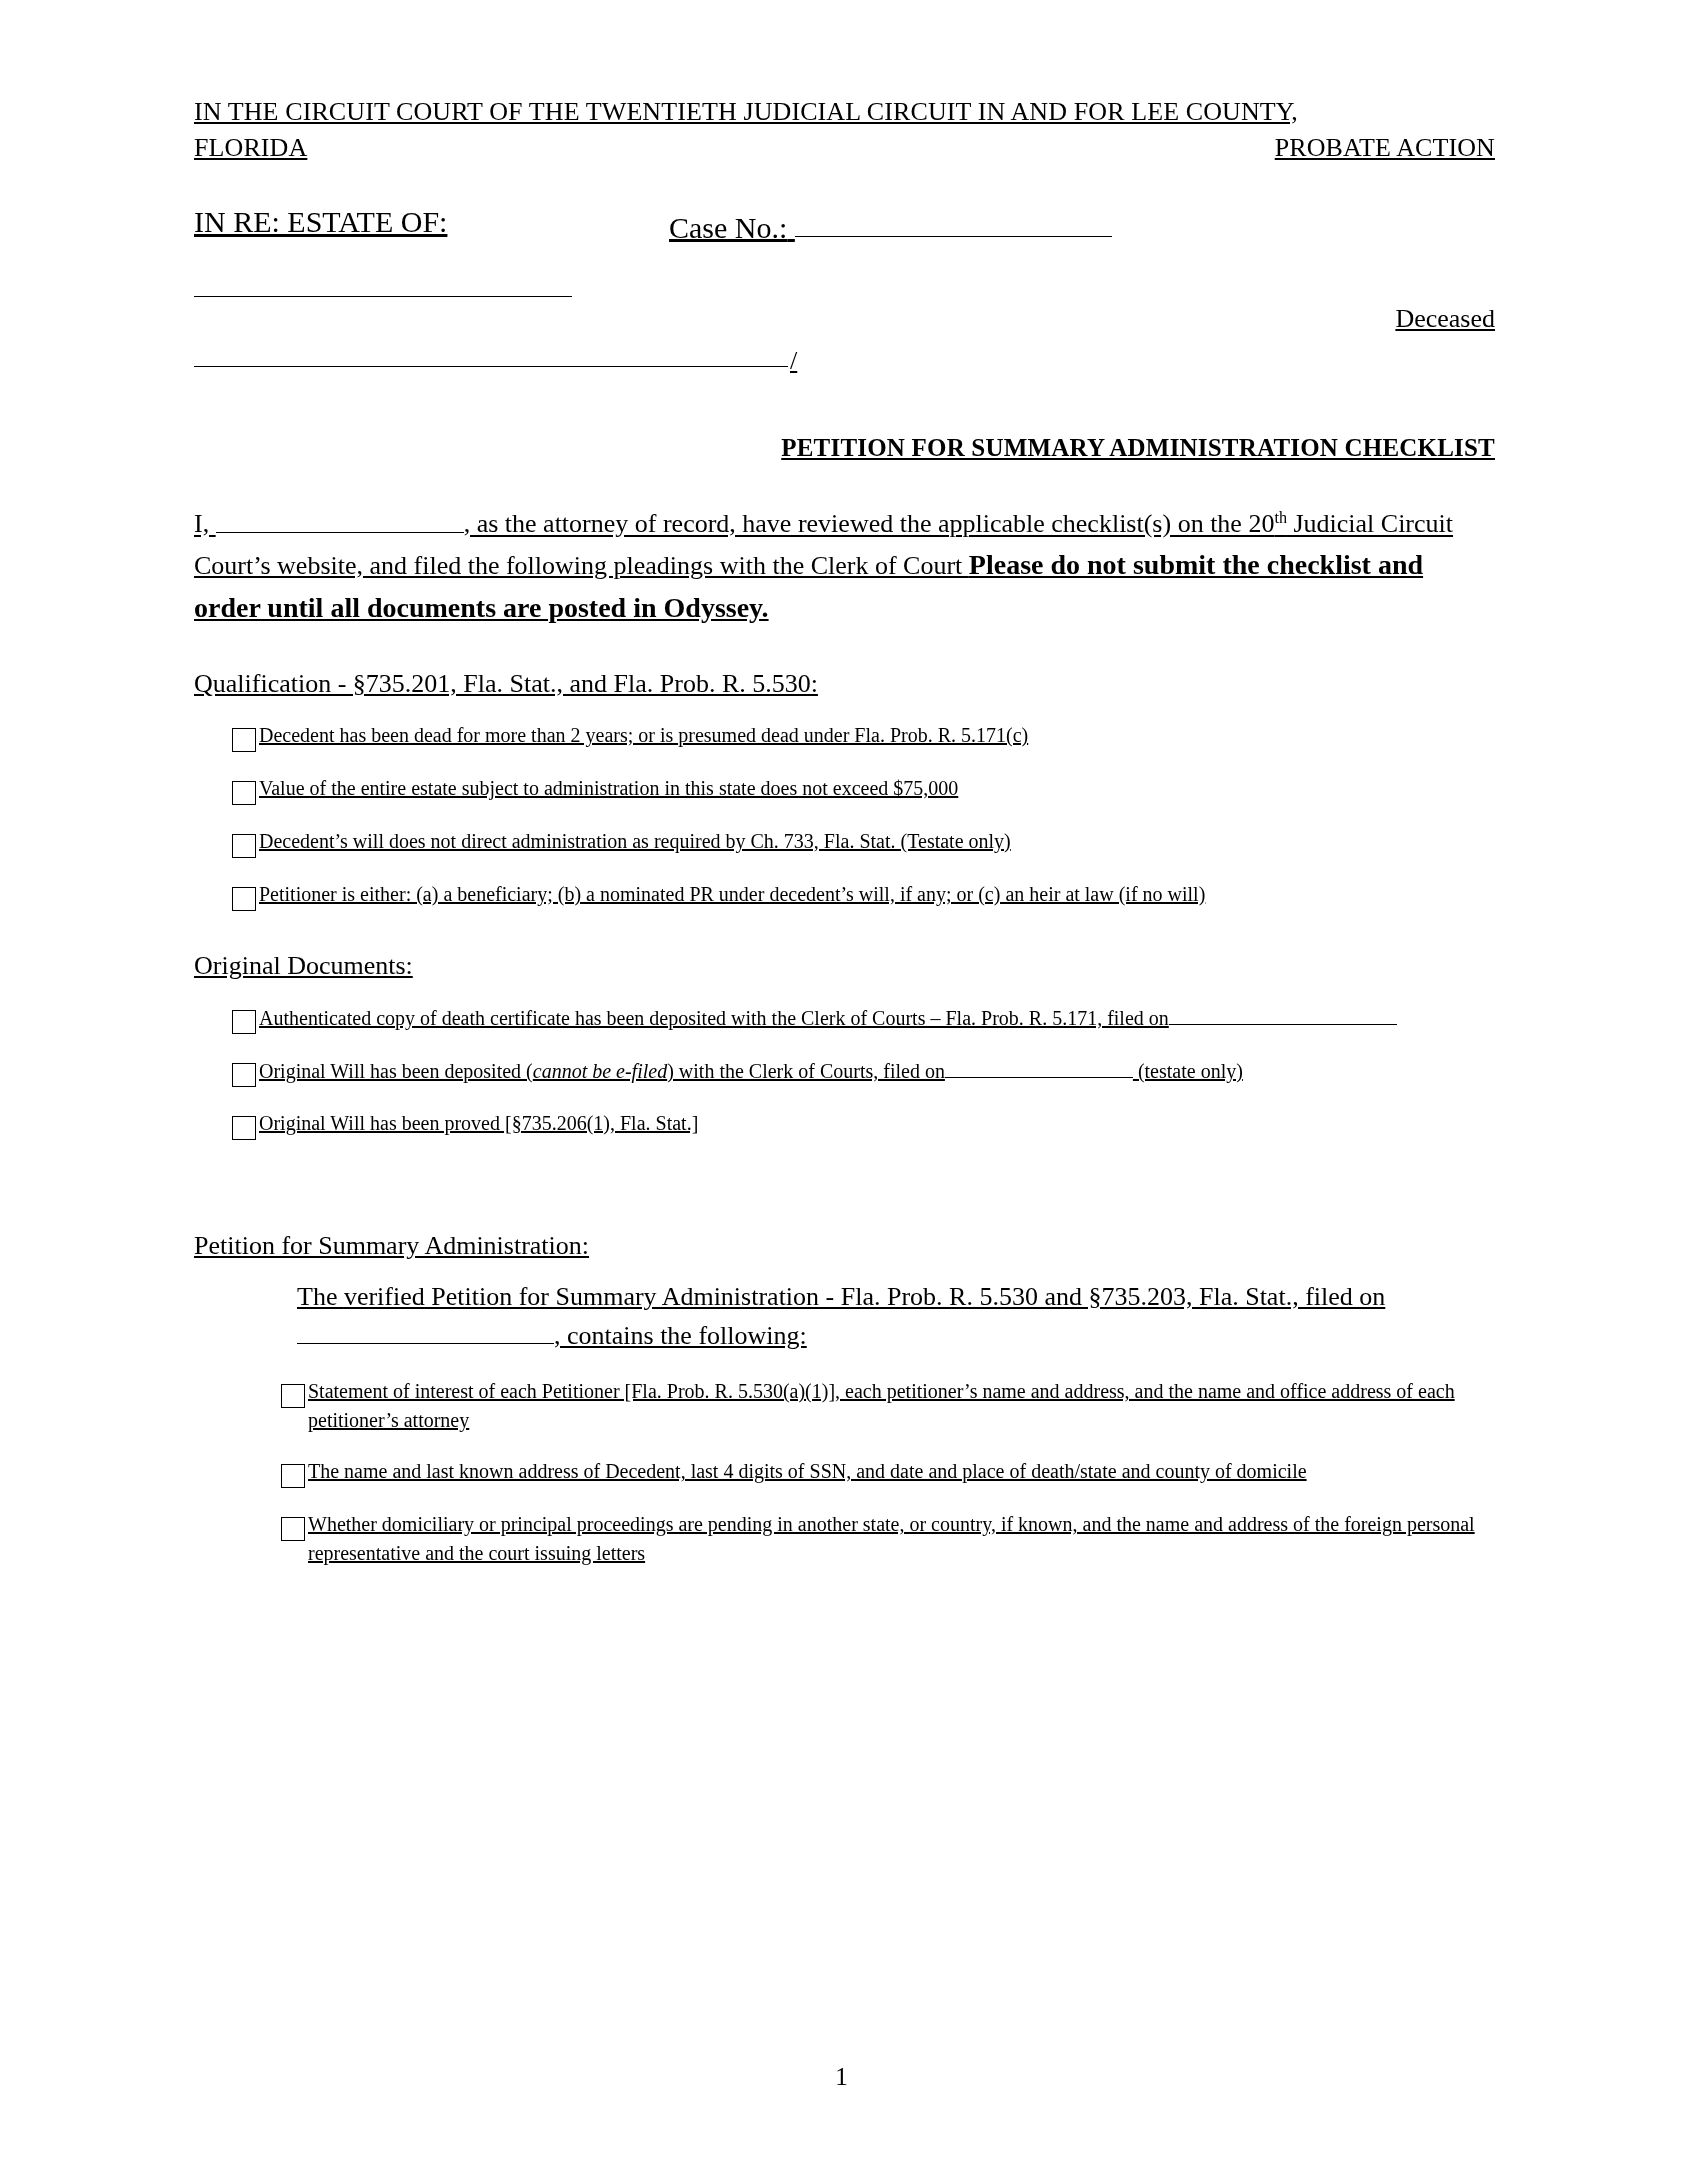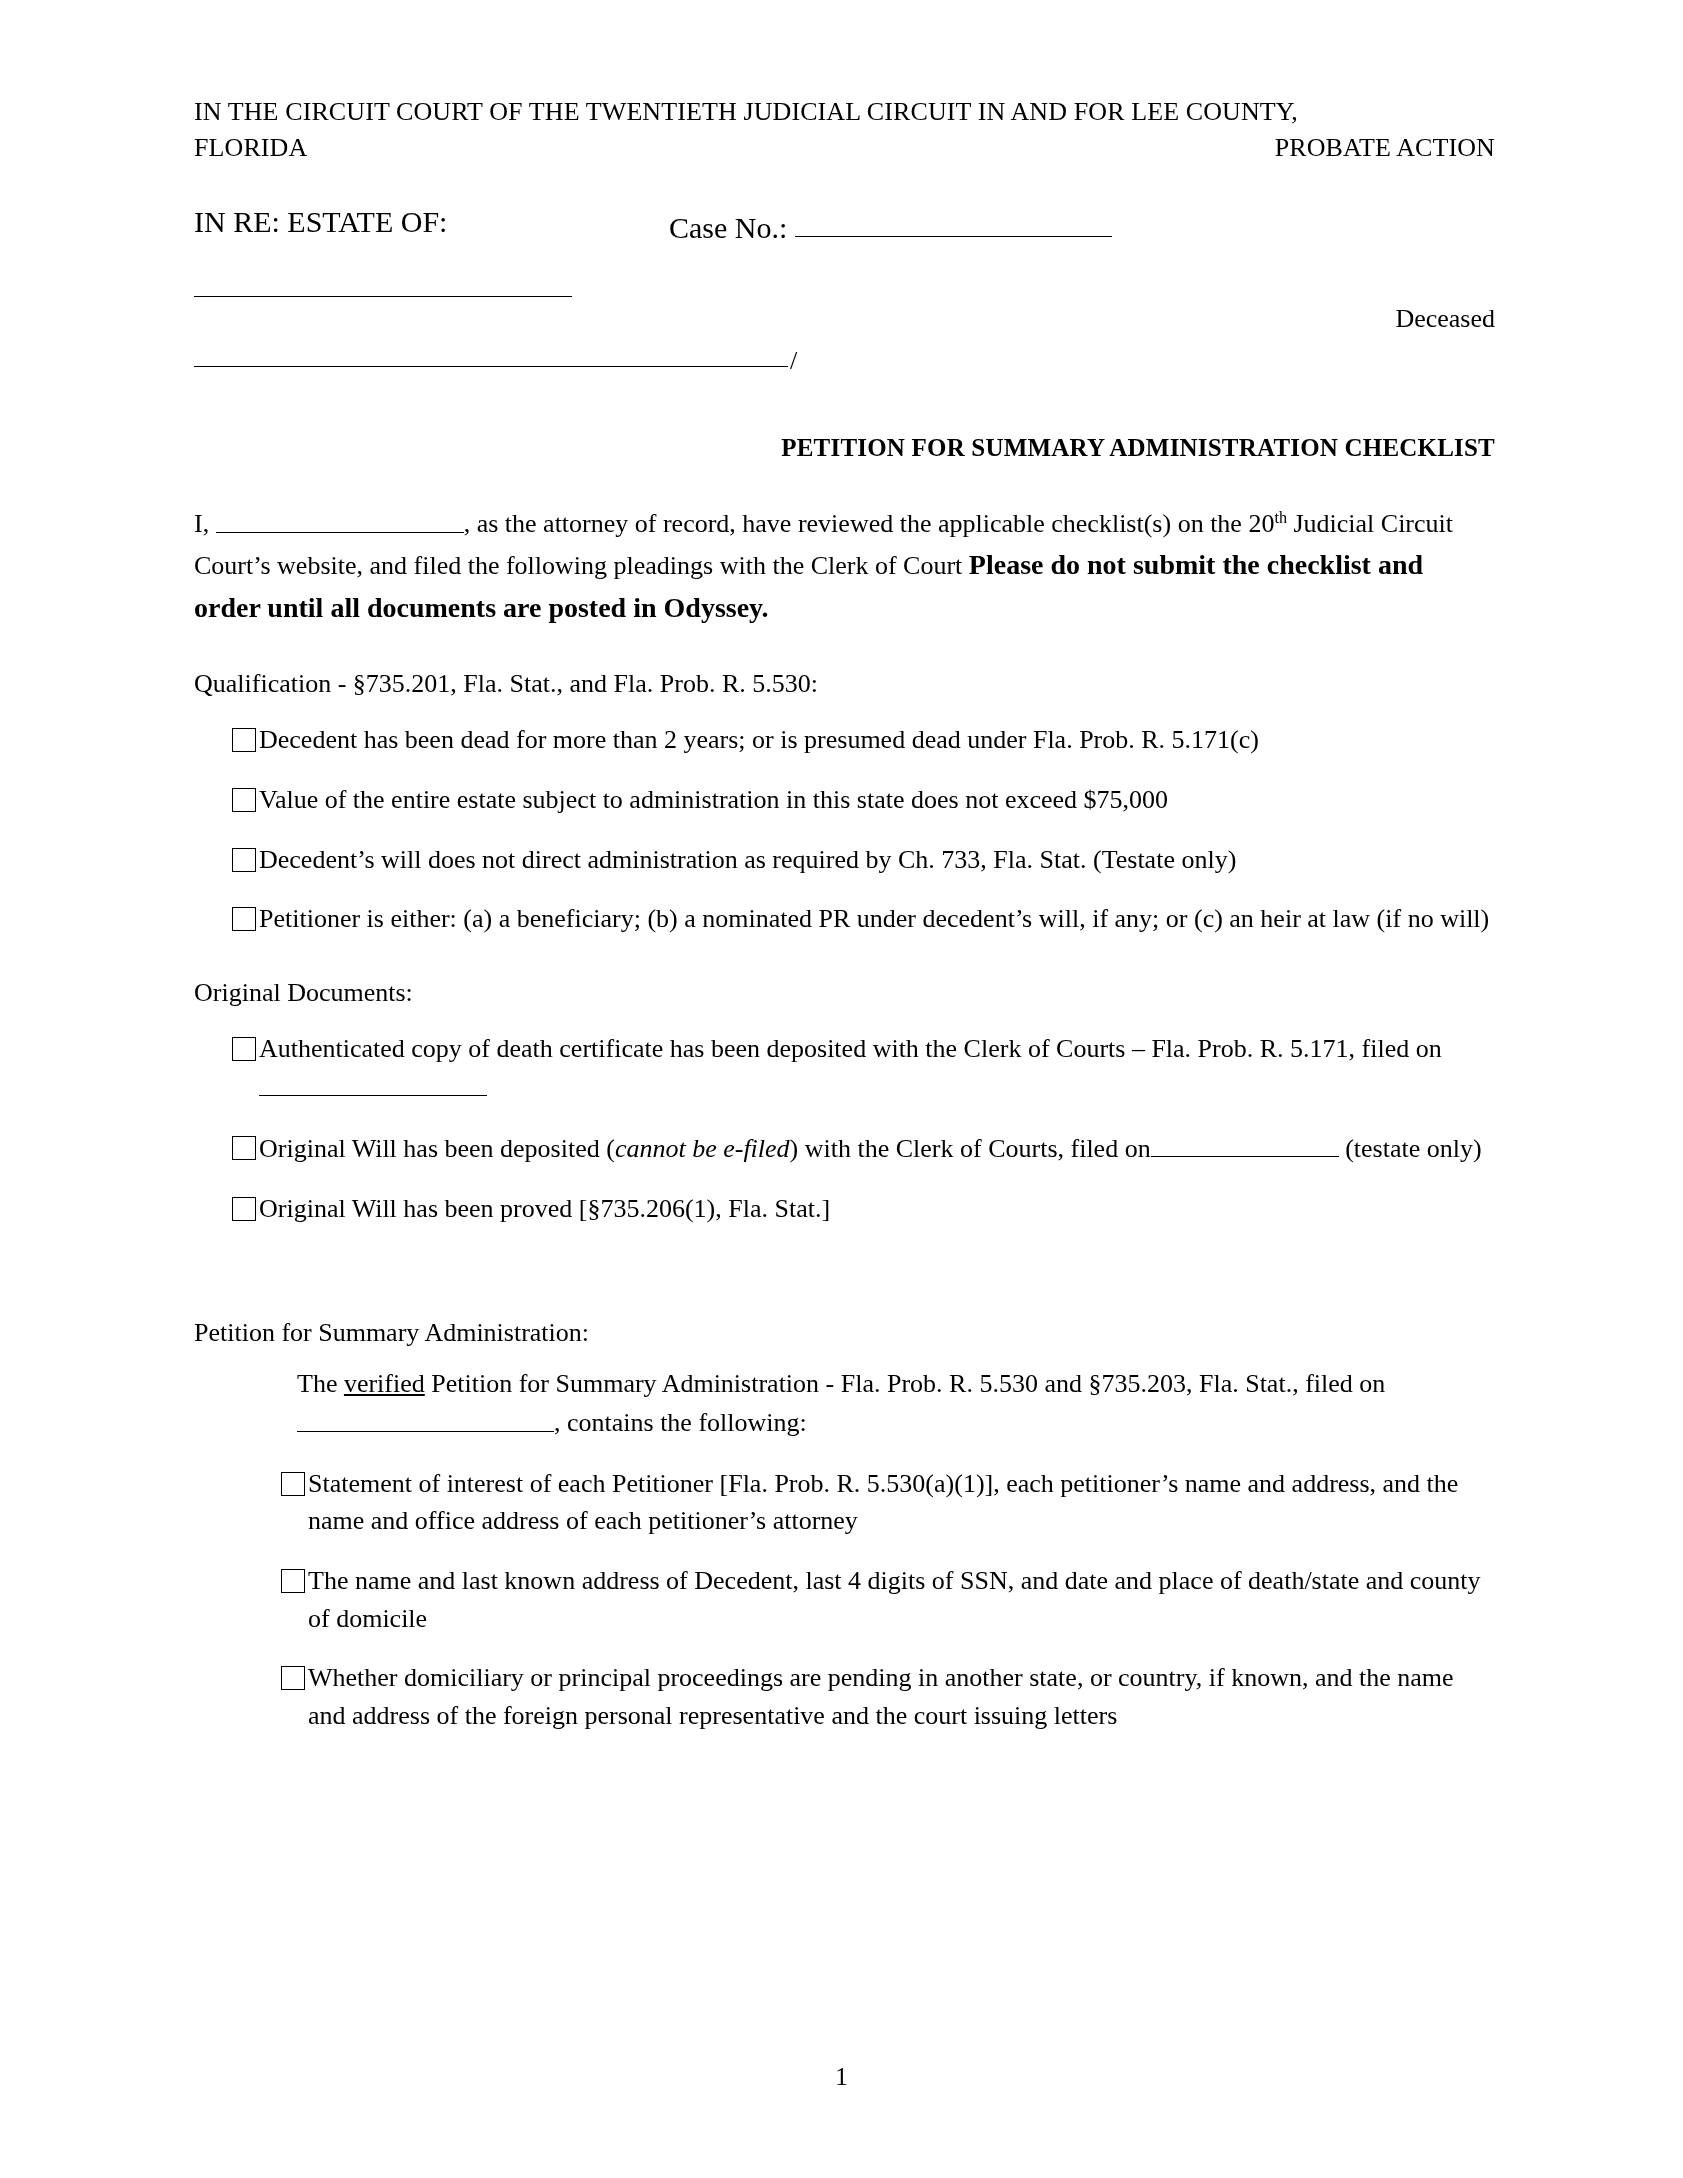--- a/index.html
+++ b/index.html
@@ -13,20 +13,21 @@
     font-family: "Liberation Serif", serif;
     color: #000000;
     position: relative;
   }
   .page {
     position: relative;
     width: 1683px;
     height: 2178px;
     box-sizing: border-box;
     padding: 94px 188px 0 194px;
+    text-decoration: underline;
   }
   .court-header {
     font-size: 26px;
     line-height: 1.40;
     letter-spacing: 0.1px;
   }
   .court-header .line1 {
     display: block;
   }
   .header-row2 {
@@ -109,21 +110,21 @@
   .section-head {
     margin-top: 40px;
     font-size: 26px;
   }
   .items {
     margin-top: 18px;
   }
   .item {
     display: flex;
     margin-top: 22px;
-    font-size: 26px;
+    font-size: 20px;
     line-height: 1.45;
   }
   .cb {
     width: 22px;
     height: 22px;
     border: 1.6px solid #000;
     flex: 0 0 auto;
     margin-top: 7px;
   }
   .cb-cell {

